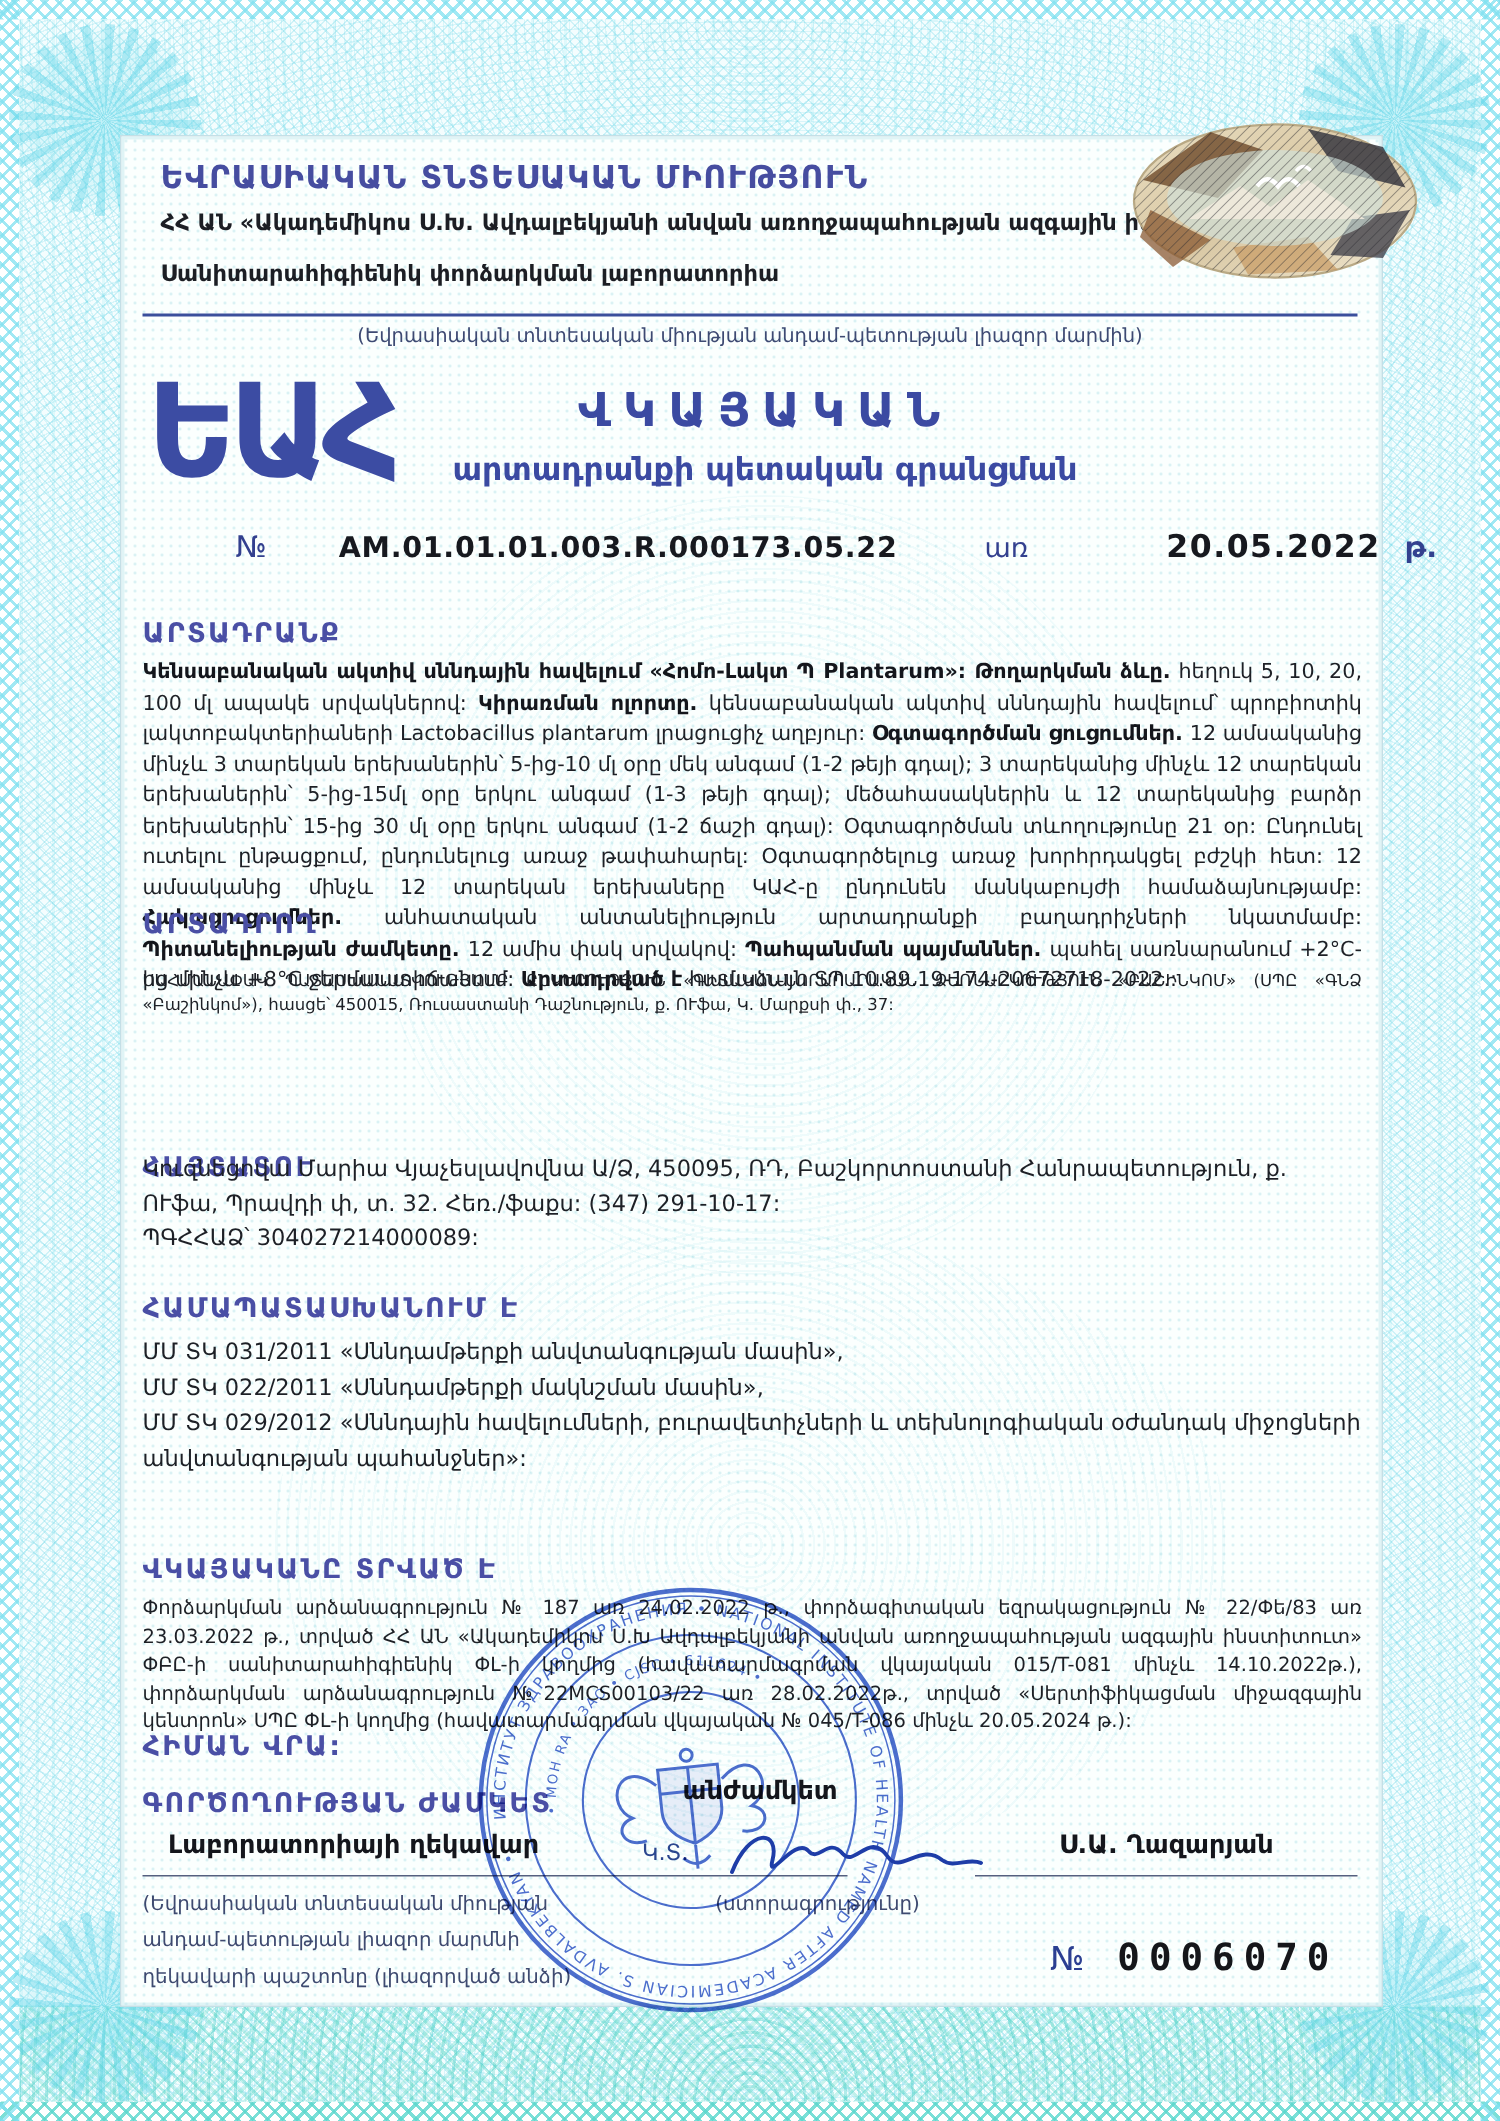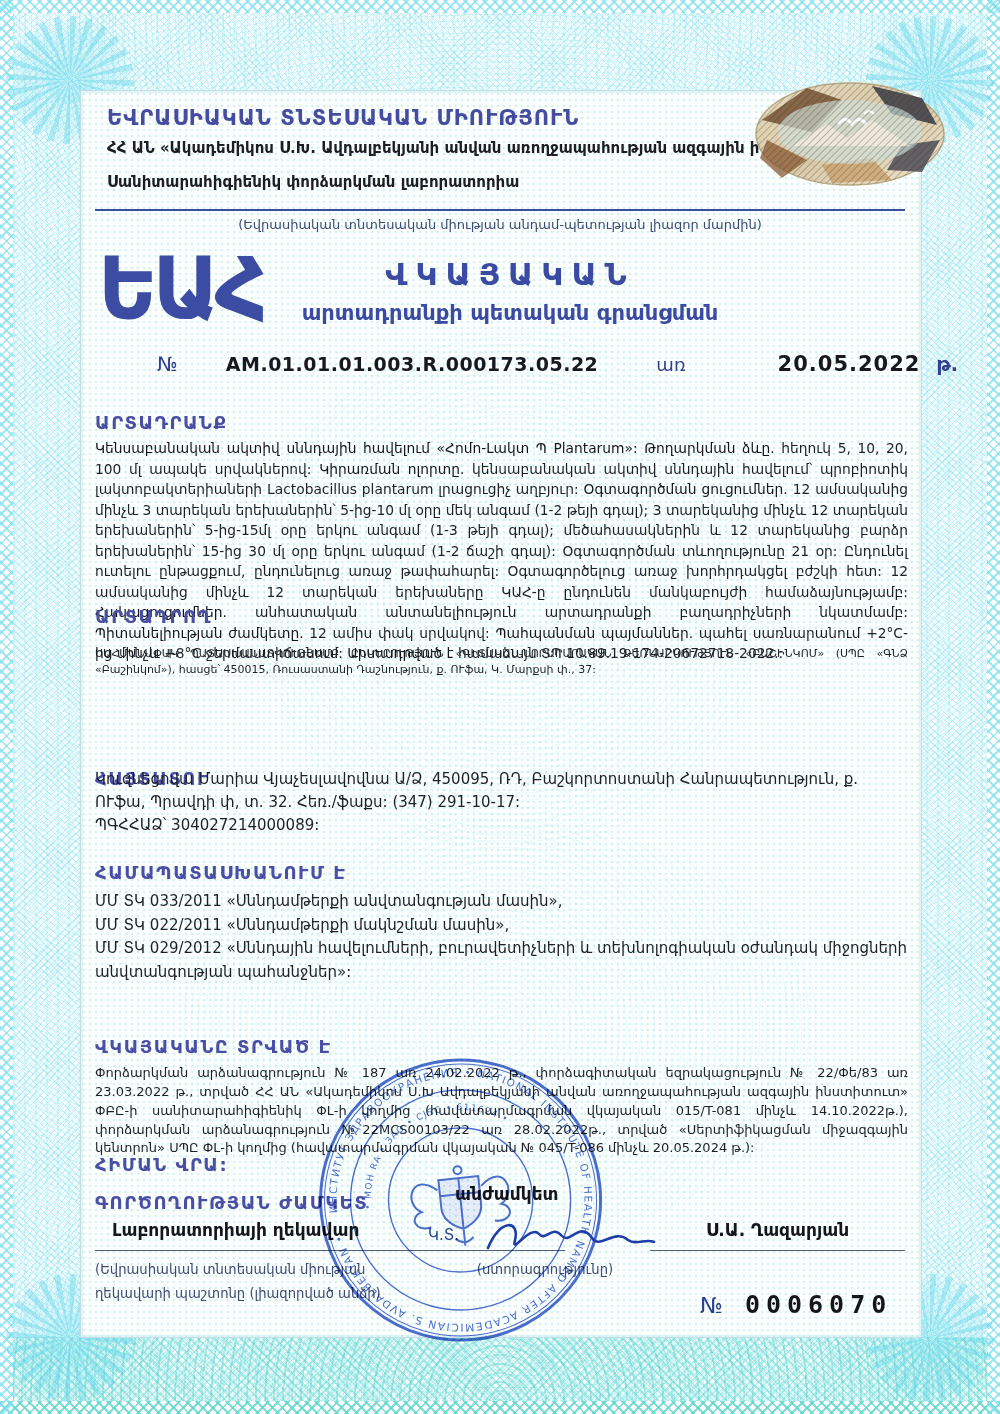--- a/index.html
+++ b/index.html
@@ -79,21 +79,21 @@
 
   .number-row { left:95px; top:352px; width:810px; display:flex; align-items:baseline; }
   .num-label { font-size:20px; color:#33408f; margin-left:62px; }
   .cert-number { font-size:19px; font-weight:bold; color:#17191f; margin-left:48px; letter-spacing:.5px; }
   .date-word { font-size:18px; color:#33408f; margin-left:58px; }
   .issue-date { font-size:21px; font-weight:bold; color:#17191f; margin-left:92px; letter-spacing:1px; }
   .year-suffix { font-size:19px; font-weight:bold; color:#33408f; margin-left:16px; }
 
   .sec-heading { font-size:18px; font-weight:bold; color:#4a4fa5; letter-spacing:1.5px; }
   .body-text { color:#1d2026; text-align:justify; }
-  .body-text .b { font-weight:normal; color:#14161c; }
+  .body-text .b { font-weight:bold; color:#14161c; }
 
   .product-heading { left:95px; top:412px; }
   .product-para { left:95px; top:438px; width:813px; font-size:13.8px; line-height:1.49; }
 
   .manufacturer-heading { left:95px; top:606px; }
   .manufacturer-para { left:95px; top:646px; width:813px; font-size:11px; line-height:1.45; }
 
   .applicant-heading { left:95px; top:742px;margin-top:26px; }
   .applicant-para { left:95px; top:768px; width:813px; font-size:15px; line-height:1.5; }
   .applicant-reg { left:95px; top:816px; width:813px; font-size:15px; }
@@ -200,39 +200,40 @@
 
   <div class="abs sec-heading manufacturer-heading">ԱՐՏԱԴՐՈՂ</div>
   <div class="abs body-text manufacturer-para">ՍԱՀՄԱՆԱՓԱԿ ՊԱՏԱՍԽԱՆԱՏՎՈՒԹՅԱՄԲ ԸՆԿԵՐՈՒԹՅՈՒՆ «ԳԻՏԱԿԱՆ-ՆՈՐԱՐԱՐԱԿԱՆ ՁԵՌՆԱՐԿՈՒԹՅՈՒՆ «ԲԱՇԻՆԿՈՄ» (ՍՊԸ «ԳՆՁ «Բաշինկոմ»), հասցե՝ 450015, Ռուսաստանի Դաշնություն, ք. ՈՒֆա, Կ. Մարքսի փ., 37:</div>
 
   <div class="abs sec-heading applicant-heading">ՀԱՅՏԱՏՈՒ</div>
   <div class="abs body-text applicant-para" style="text-align:left;">Կուզնեցովա Մարիա Վյաչեսլավովնա Ա/Ձ, 450095, ՌԴ, Բաշկորտոստանի Հանրապետություն, ք. ՈՒֆա, Պրավդի փ, տ. 32. Հեռ./ֆաքս: (347) 291-10-17:</div>
   <div class="abs body-text applicant-reg" style="text-align:left;">ՊԳՀՀԱՁ՝ 304027214000089:</div>
 
   <div class="abs sec-heading compliance-heading">ՀԱՄԱՊԱՏԱՍԽԱՆՈՒՄ Է</div>
   <div class="abs body-text compliance-list" style="text-align:left;">
-    <div>ՄՄ ՏԿ 033/2011 «Սննդամթերքի անվտանգության մասին»,</div>
+    <div>ՄՄ ՏԿ 031/2011 «Սննդամթերքի անվտանգության մասին»,</div>
     <div>ՄՄ ՏԿ 022/2011 «Սննդամթերքի մակնշման մասին»,</div>
     <div>ՄՄ ՏԿ 029/2012 «Սննդային հավելումների, բուրավետիչների և տեխնոլոգիական օժանդակ միջոցների անվտանգության պահանջներ»:</div>
   </div>
 
   <div class="abs sec-heading issued-heading">ՎԿԱՅԱԿԱՆԸ ՏՐՎԱԾ Է</div>
   <div class="abs body-text issued-para">Փորձարկման արձանագրություն №  187 առ 24.02.2022 թ., փորձագիտական եզրակացություն № 22/Փե/83  առ 23.03.2022 թ., տրված ՀՀ ԱՆ «Ակադեմիկոս Ս.Խ Ավդալբեկյանի անվան առողջապահության ազգային ինստիտուտ» ՓԲԸ-ի սանիտարահիգիենիկ ՓԼ-ի կողմից (հավատարմագրման վկայական 015/T-081 մինչև 14.10.2022թ.), փորձարկման արձանագրություն №22MCS00103/22 առ 28.02.2022թ., տրված «Սերտիֆիկացման միջազգային կենտրոն» ՍՊԸ ՓԼ-ի կողմից (հավատարմագրման վկայական № 045/T-086 մինչև 20.05.2024 թ.):</div>
   <div class="abs sec-heading basis-heading">ՀԻՄԱՆ ՎՐԱ:</div>
 
   <div class="abs sec-heading validity-heading">ԳՈՐԾՈՂՈՒԹՅԱՆ ԺԱՄԿԵՏ</div>
   <div class="abs validity-value">անժամկետ</div>
 
   <div class="abs lab-head-label">Լաբորատորիայի ղեկավար</div>
   <div class="abs signatory-name">Ս.Ա. Ղազարյան</div>
   <div class="abs stamp-place">Կ.Տ.</div>
   <div class="abs sig-line left"></div>
   <div class="abs sig-line right"></div>
   <div class="abs note position-note">
     <div>(Եվրասիական տնտեսական միության</div>
+    <div>անդամ-պետության լիազոր մարմնի</div>
     <div>ղեկավարի պաշտոնը (լիազորված անձի)</div>
   </div>
   <div class="abs note signature-note">(ստորագրությունը)</div>
 
   <svg class="abs sig-svg" viewBox="0 0 176 52">
     <path d="M6,36 C18,6 38,8 33,28 C29,44 48,12 57,22 C64,30 70,12 80,24 C88,33 98,8 110,26 C118,38 132,16 146,28 C154,34 164,26 172,30" stroke="#1e3da8" stroke-width="2.6" fill="none" stroke-linecap="round"></path>
   </svg>
 
   <svg class="abs stamp-svg" viewBox="0 0 322 312">
     <g stroke="#2e54c6" fill="none">

